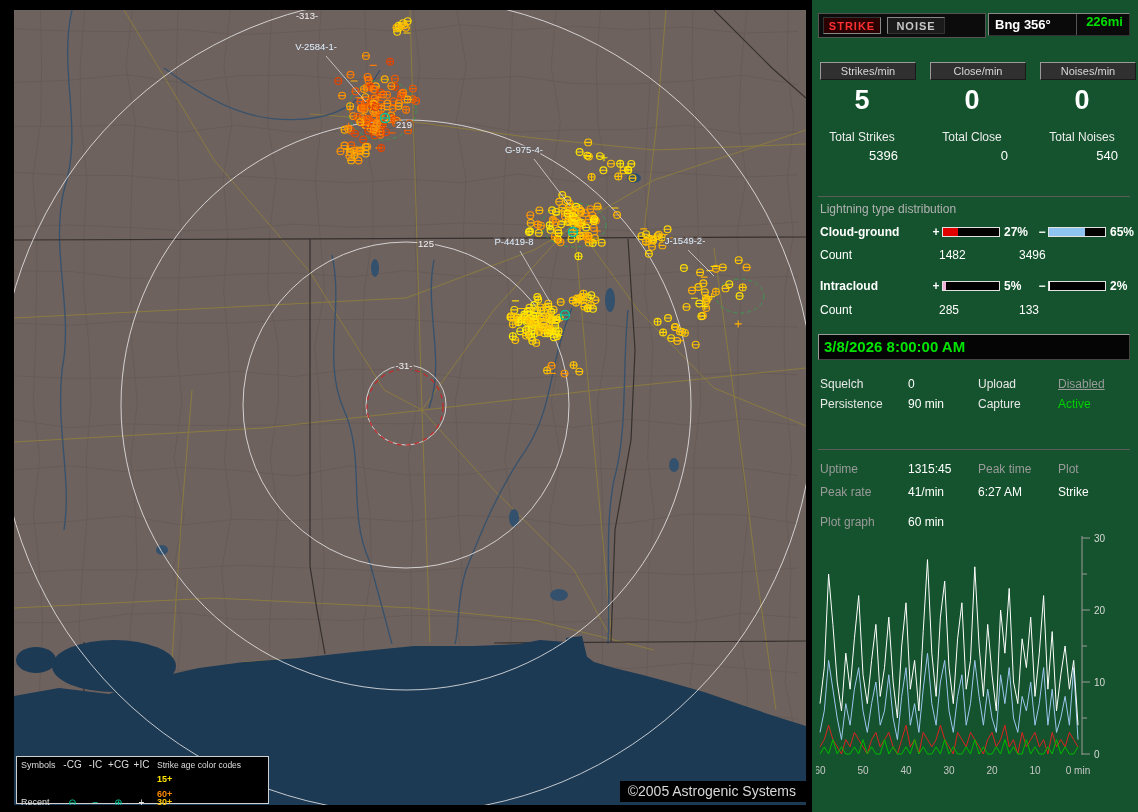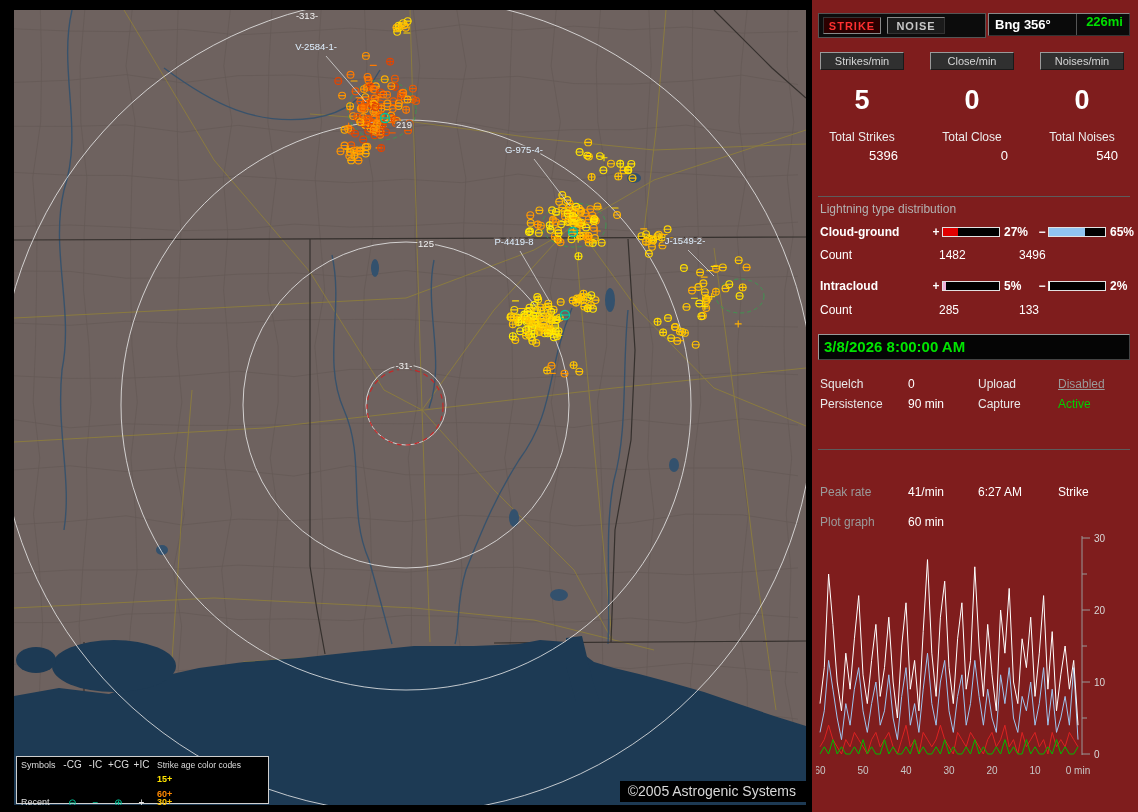--- a/index.html
+++ b/index.html
@@ -20,37 +20,37 @@
   .lrow { display:grid; grid-template-columns:44px 96px 1fr; height:15px; line-height:15px; align-items:center; }
   .lcap { padding-left:4px; }
   .lsym { display:inline-block; width:23px; text-align:center; font-size:10px; }
   .lages { display:flex; gap:8px; font-weight:bold;flex-direction:column; }
   .lagetitle { font-size:8.5px; }
 
   #copyright { position:absolute; right:0; bottom:3px; background:#000; color:#d8d8d8;
                font-size:14px; padding:2px 10px 3px 8px; }
 
   
-  #panel { position:absolute; left:812px; top:0; width:326px; height:812px; background:#7f1d1d; color:#fff; font-size:12px; }
+  #panel { position:absolute; left:812px; top:0; width:326px; height:812px; background:#14532d; color:#fff; font-size:12px; }
   #panel .abs { position:absolute; }
 
   .btnbox { left:6px; top:13px; width:168px; height:25px; border:1px solid #555; background:#0c0c0c;
             display:flex; gap:6px; padding:3px 4px; }
   .btnbox button { height:17px; width:58px; font-size:11px; font-weight:bold; letter-spacing:1px;
                    font-family:"Liberation Sans",sans-serif; cursor:pointer; }
   #btn-strike { background:#2b0000; color:#ff3030; border:1px solid; border-color:#333 #888 #888 #333; }
   #btn-noise  { background:#1b1b1b; color:#c8c8c8; border:1px solid; border-color:#888 #333 #333 #888; }
 
   .bngbox { left:176px; top:13px; width:142px; height:23px; background:#0a0a0a;
             border:1px solid; border-color:#888 #333 #333 #888; display:flex; align-items:flex-start; }
   .bnglabel { flex:0 0 88px; padding-left:6px; font-weight:bold; font-size:13px; color:#fff;
               border-right:1px solid #555; height:100%; line-height:21px; }
   .bngmi { flex:1; text-align:right; padding-right:6px; font-weight:bold; font-size:13px; color:#00e000; }
 
-  .ratebox { position:absolute; top:52px; width:84px; height:18px; background:#303030; text-align:center;
+  .ratebox { position:absolute; top:62px; width:96px; height:18px; background:#303030; text-align:center;
              border:1px solid; border-color:#9a9a9a #1a1a1a #1a1a1a #9a9a9a;
              color:#d6d6d6; font-size:11px; line-height:16px; cursor:pointer; }
   .ratenum { position:absolute; top:84px; width:84px; height:32px; text-align:center;
              font-size:27px; font-weight:bold; color:#fff; line-height:32px; }
   .totlabel { position:absolute; top:130px; width:84px; text-align:center; color:#ececec; font-size:12px; }
   .totval   { position:absolute; top:148px; width:84px; text-align:right; padding-right:6px; color:#fff; font-size:13px; }
 
   .divider { position:absolute; left:6px; width:312px; height:1px; background:#5c5c5c; }
 
   .disttitle { left:8px; top:202px; color:#b2b2b2; }
@@ -1196,20 +1196,26 @@
   </div>
   <div class="g4" style="top:394px">
     <span class="lab">Persistence</span>
     <span class="val">90 min</span>
     <span class="lab">Capture</span>
     <span class="val" id="set-val2-1" style="color: rgb(0, 208, 0);">Active</span>
   </div>
 
   <div class="divider" style="top:449px"></div>
 
+  <div class="g4" style="top:459px">
+    <span class="glab">Uptime</span>
+    <span class="val">1315:45</span>
+    <span class="glab">Peak time</span>
+    <span class="glab">Plot</span>
+  </div>
   <div class="g4" style="top:482px">
     <span class="glab">Peak rate</span>
     <span class="val">41/min</span>
     <span class="val">6:27 AM</span>
     <span class="val">Strike</span>
   </div>
 
   <div class="g4" style="top:512px">
     <span class="glab">Plot graph</span>
     <span class="val">60 min</span>

